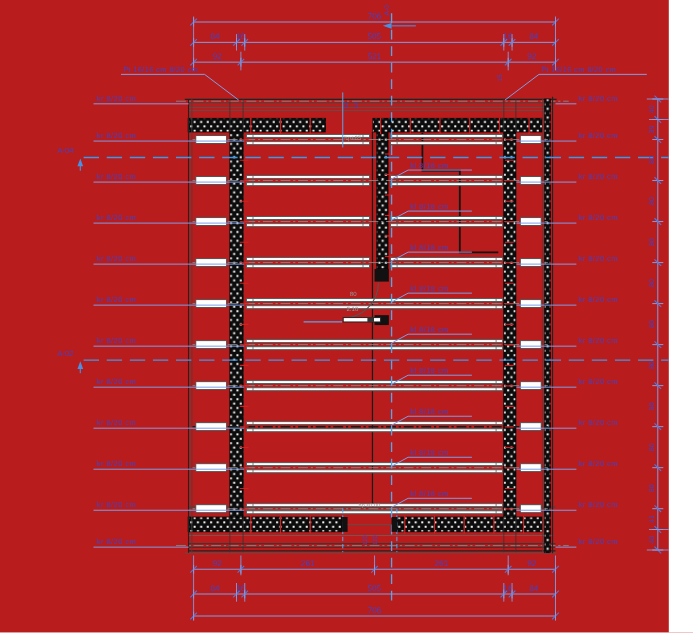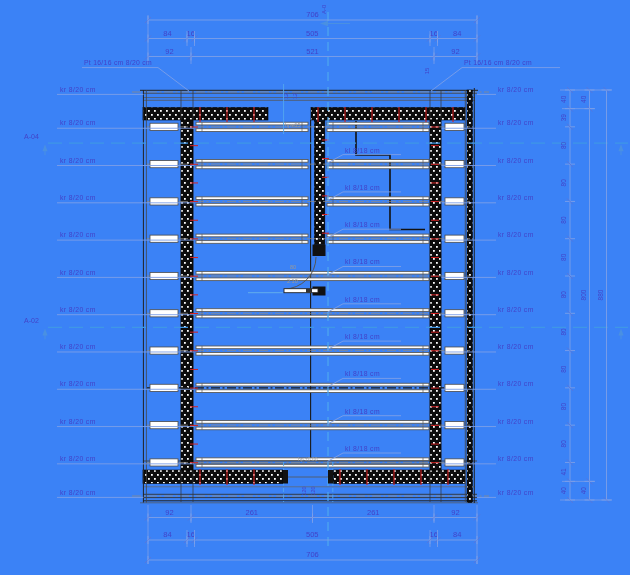--- a/index.html
+++ b/index.html
@@ -1,16 +1,16 @@
 <!DOCTYPE html>
 <html><head>
 <meta charset="utf-8">
 <style>
   html,body{margin:0;padding:0;background:#ffffff;}
-  .stage{position:relative;width:630px;height:575px;background:#3b82f6;overflow:hidden;}
+  .stage{position:relative;width:580px;height:575px;background:#b91c1c;overflow:hidden;padding-left:28px;}
   svg{display:block;}
   svg text{font-family:"Liberation Sans","DejaVu Sans",sans-serif;}
 </style>
 </head>
 <body>
 
 <div class="stage">
   <svg id="cv" width="630" height="575" viewBox="0 0 630 575">
       <defs>
         <pattern id="hx" width="6" height="8" patternUnits="userSpaceOnUse">

